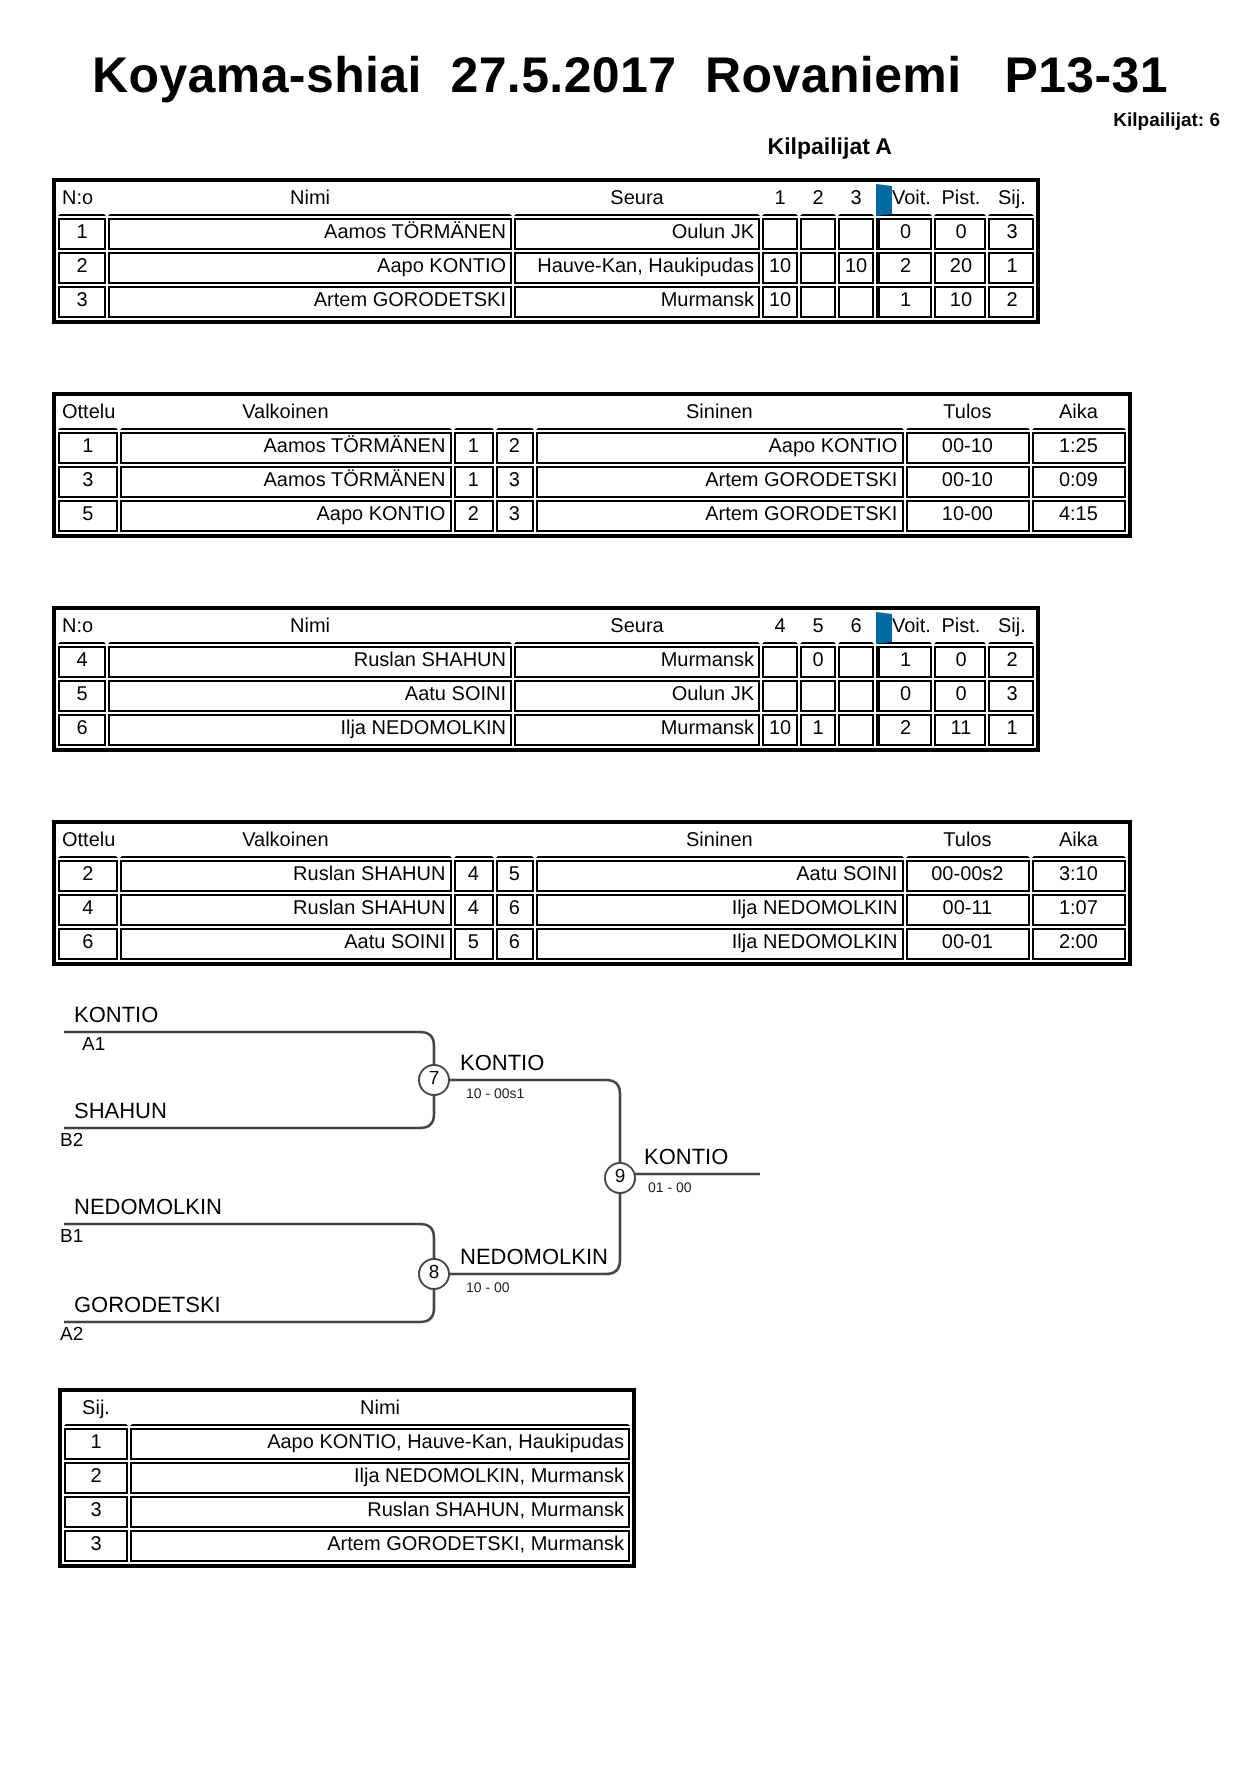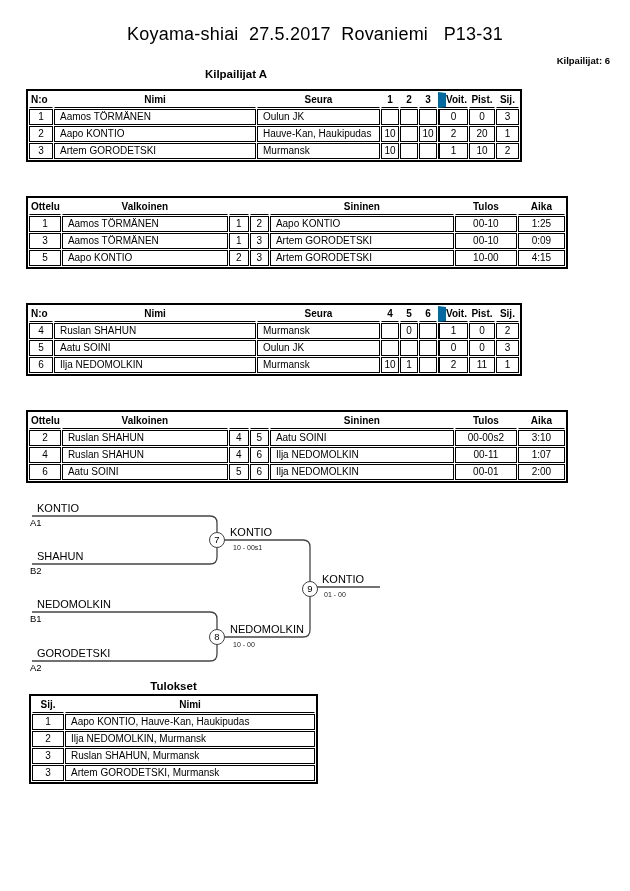--- a/index.html
+++ b/index.html
@@ -2,43 +2,43 @@
 <html><head>
 <meta charset="utf-8">
 <style>
   html,body{margin:0;padding:0;background:#e9e9e9;}
   .page{
     position:relative;width:630px;height:891px;background:#ffffff;margin:0 auto;
     font-family:"Liberation Sans","DejaVu Sans",sans-serif;color:#000;overflow:hidden;
   }
   .title{
     position:absolute;left:0;top:24px;width:630px;text-align:center;
-    font-size:18px;font-weight:normal;white-space:pre;letter-spacing:.2px;
+    font-size:25px;font-weight:bold;white-space:pre;letter-spacing:.2px;
   }
   .competitors{
     position:absolute;top:55px;right:20px;font-size:9.5px;font-weight:bold;
   }
   .sec-h{
-    position:absolute;text-align:center;font-size:11.5px;font-weight:bold;white-space:nowrap;
+    position:absolute;text-align:right;font-size:11.5px;font-weight:bold;white-space:nowrap;
   }
   table.tbl{
     position:absolute;border:2px solid #000;border-collapse:separate;border-spacing:1px;
     table-layout:fixed;background:#fff;font-size:10px;
   }
   table.tbl th, table.tbl td{
     box-sizing:border-box;padding:0;overflow:hidden;white-space:nowrap;vertical-align:middle;
   }
   table.tbl th{
-    height:15px;line-height:14px;font-weight:bold;text-align:center;
+    height:15px;line-height:14px;font-weight:normal;text-align:center;
     border:1px solid transparent;border-bottom:1px solid #000;overflow:visible;
   }
   table.tbl td{
     height:16px;line-height:14px;border:1px solid #000;text-align:center;
   }
-  table.tbl td.l{text-align:left;padding-left:5px;padding-right:2px;margin-left:15px;}
+  table.tbl td.l{text-align:right;padding-left:5px;padding-right:2px;margin-left:15px;}
   table.tbl .hl{text-align:left;padding-left:1px;}
   table.tbl .dv{border-left:2px solid #000;}
   table.tbl th.dv{border-left:8px solid #0369a1;}
   .tul td{height:17px;line-height:15px;}
   .tul th{height:16px;line-height:15px;border:1px solid #000;}
   
   .bracket{position:absolute;left:0;top:495px;width:630px;height:190px;}
   .bracket svg{position:absolute;left:0;top:0;}
   .bk-name{position:absolute;font-size:11px;line-height:13px;white-space:nowrap;}
   .bk-seed{position:absolute;font-size:9.5px;line-height:12px;white-space:nowrap;}
@@ -289,42 +289,41 @@
     <svg width="630" height="190" viewBox="0 0 630 190">
       <g fill="none" stroke="#444" stroke-width="1.3">
         <path d="M32,21 H210 Q217,21 217,28 V62 Q217,69 210,69 H32"></path>
         <path d="M32,117 H210 Q217,117 217,124 V159 Q217,166 210,166 H32"></path>
         <path d="M217,45 H303 Q310,45 310,52 V94"></path>
         <path d="M217,142 H303 Q310,142 310,135 V94"></path>
         <path d="M313,92 H380"></path>
       </g>
     </svg>
     <div class="bk-name" style="left:37px;top:7px">KONTIO</div>
-    <div class="bk-seed" style="left:30px;top:22px">A1</div>
+    <div class="bk-seed" style="left:41px;top:22px">A1</div>
     <div class="bk-name" style="left:37px;top:55px">SHAHUN</div>
     <div class="bk-seed" style="left:30px;top:70px">B2</div>
     <div class="bk-name" style="left:37px;top:103px">NEDOMOLKIN</div>
     <div class="bk-seed" style="left:30px;top:118px">B1</div>
     <div class="bk-name" style="left:37px;top:152px">GORODETSKI</div>
     <div class="bk-seed" style="left:30px;top:167px">A2</div>
 
     <div class="bk-node" style="left:209px;top:37px">7</div>
     <div class="bk-name" style="left:230px;top:31px">KONTIO</div>
     <div class="bk-score" style="left:233px;top:48px">10 - 00s1</div>
 
     <div class="bk-node" style="left:209px;top:134px">8</div>
     <div class="bk-name" style="left:230px;top:128px">NEDOMOLKIN</div>
     <div class="bk-score" style="left:233px;top:145px">10 - 00</div>
 
     <div class="bk-node" style="left:302px;top:86px">9</div>
     <div class="bk-name" style="left:322px;top:78px">KONTIO</div>
     <div class="bk-score" style="left:324px;top:95px">01 - 00</div>
   </div>
 
-  <div class="sec-h" style="left:29px;top:680px;width:289px">Tulokset</div>
   <table class="tbl tul" style="left:29px;top:694px">
     <colgroup>
         <col style="width:32px">
         <col style="width:250px">
       </colgroup>
     <thead>
       <tr>
         <th>Sij.</th>
         <th>Nimi</th>
       </tr>

